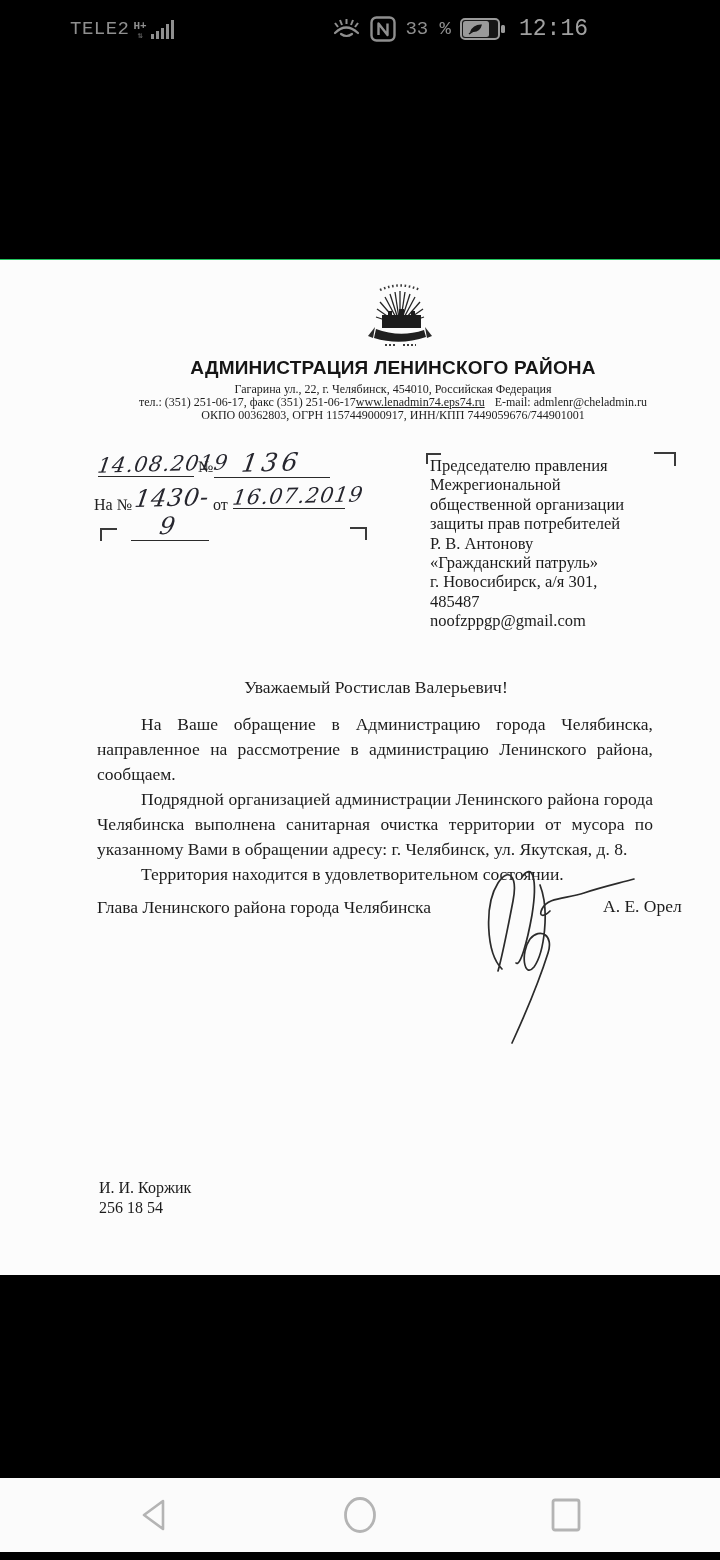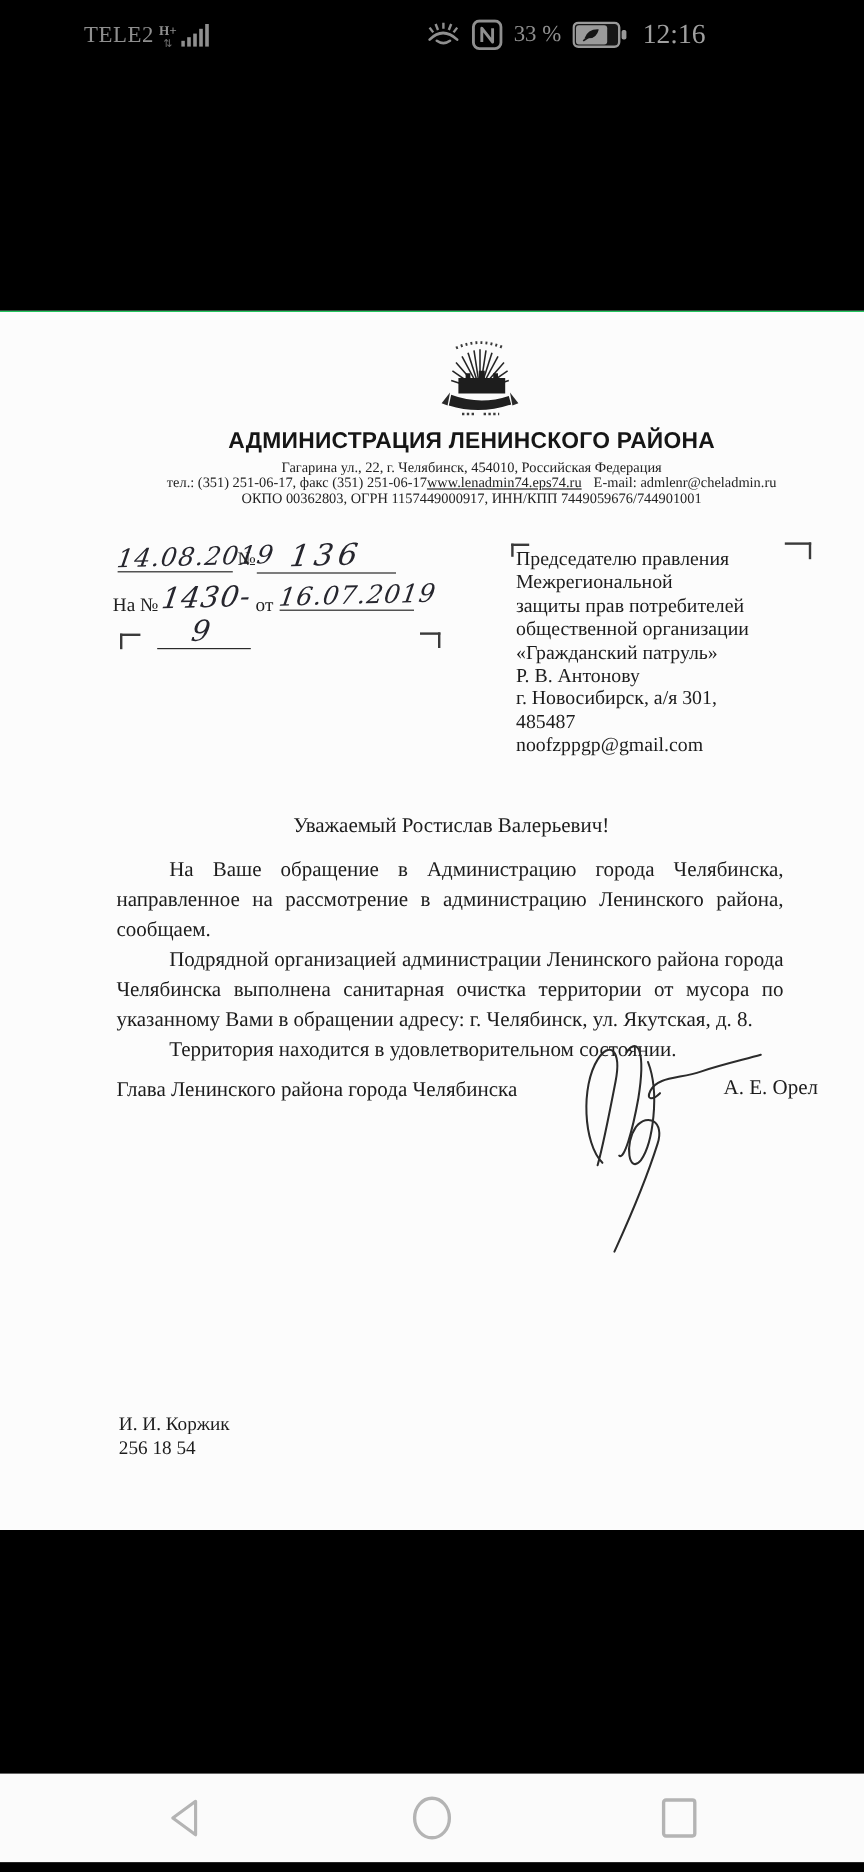--- a/index.html
+++ b/index.html
@@ -5,21 +5,21 @@
   html,body{margin:0;padding:0;background:#222;}
   .screen{
     position:relative;width:720px;height:1560px;margin:0 auto;
     background:#000;overflow:hidden;
     font-family:"Liberation Serif",serif;color:#1f1f1f;
   }
   
   .statusbar{
     position:absolute;top:0;left:0;width:608px;height:58px;
     display:flex;align-items:center;justify-content:space-between;
-    color:#8f8f8f;font-family:Liberation Serif, serif;
+    color:#8f8f8f;font-family:Liberation Mono, monospace;
   }
   .sb-left{display:flex;align-items:flex-end;margin-left:70px;gap:4px;}
   .sb-carrier{font-size:19px;letter-spacing:.5px;line-height:1;}
   .sb-net{display:flex;flex-direction:column;align-items:center;line-height:1;margin-bottom:-2px;}
   .sb-net .hplus{font-size:11px;font-weight:bold;}
   .sb-net .updown{font-size:9px;color:#6f6f6f;}
   .sb-right{display:flex;align-items:center;margin-right:20px;gap:9px;}
   .sb-pct{font-size:19px;}
   .sb-time{font-size:23px;color:#a0a0a0;margin-left:4px;}
   
@@ -175,24 +175,24 @@
     </div>
 
     <div class="corner tl page-abs" style="left:100px;top:268px;"></div>
     <div class="corner tr page-abs" style="left:350px;top:267px;"></div>
     <div class="corner tl page-abs" style="left:426px;top:193px;width:13px;height:9px;"></div>
     <div class="corner tr page-abs" style="left:654px;top:192px;width:20px;height:12px;"></div>
 
     <div class="recipient">
       <div>Председателю правления</div>
       <div>Межрегиональной</div>
+      <div>общественной организации</div>
       <div>защиты прав потребителей</div>
-      <div>общественной организации</div>
+      <div>Р. В. Антонову</div>
       <div>«Гражданский патруль»</div>
-      <div>Р. В. Антонову</div>
       <div>г. Новосибирск, а/я 301,</div>
       <div>485487</div>
       <div>noofzppgp@gmail.com</div>
     </div>
 
     <div class="salutation">Уважаемый Ростислав Валерьевич!</div>
     <div class="bodytext">
       <p>На Ваше обращение в Администрацию города Челябинска, направленное на рассмотрение в администрацию Ленинского района, сообщаем.</p>
       <p>Подрядной организацией администрации Ленинского района города Челябинска выполнена санитарная очистка территории от мусора по указанному Вами в обращении адресу: г. Челябинск, ул. Якутская, д. 8.</p>
       <p>Территория находится в удовлетворительном состоянии.</p>

